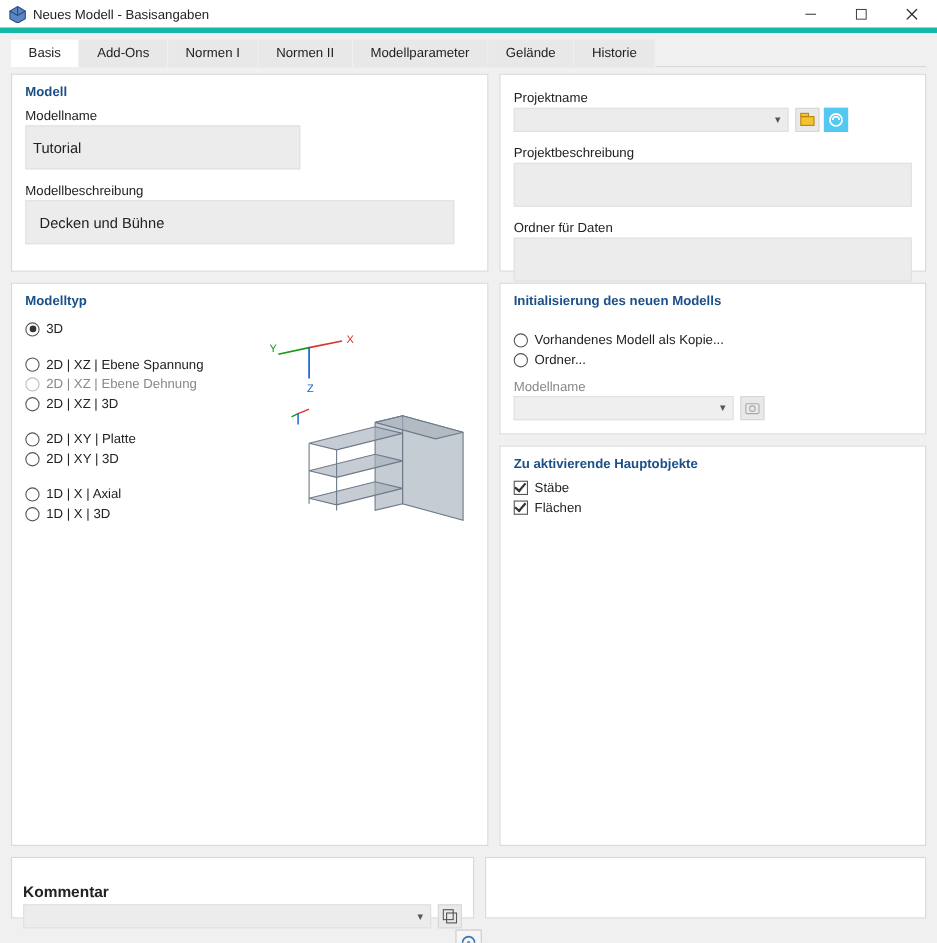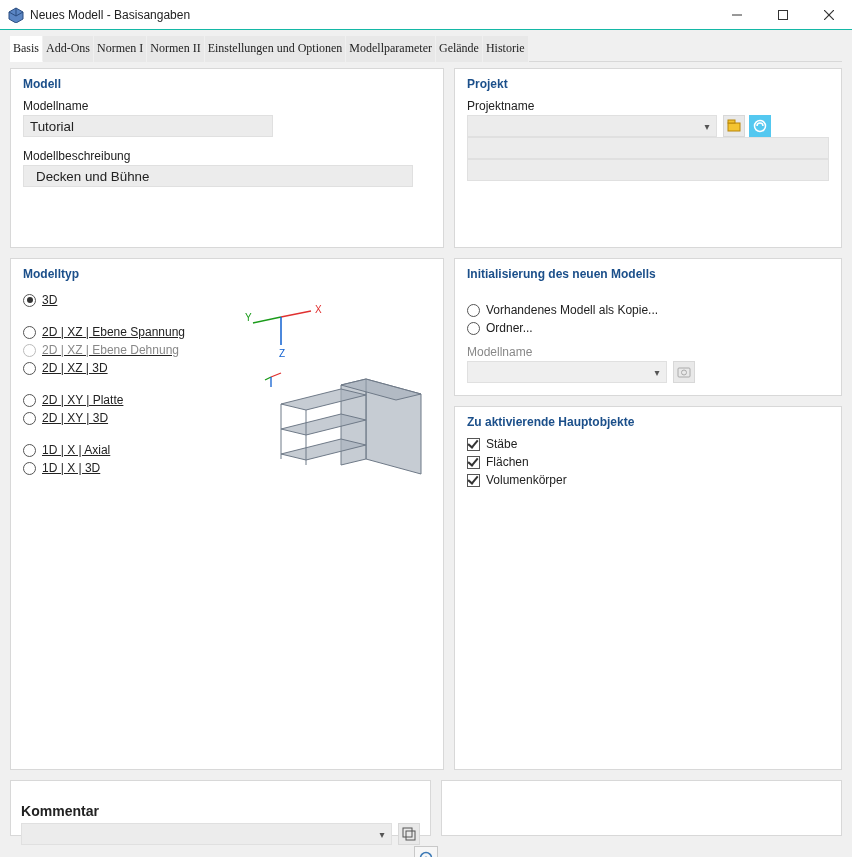--- a/index.html
+++ b/index.html
@@ -24,21 +24,21 @@
     font-family: "Segoe UI", Tahoma, Arial, sans-serif;
     font-size: 12px;
     color: var(--text);
     background: var(--outer-bg);
     overflow: hidden;
   }
   
   .titlebar {
     height: 30px;
     background: #ffffff;
-    border-bottom: 1px solid #14b8a6;
+    border-bottom: 5px solid #14b8a6;
     display:flex; align-items:center;
     padding: 0 0 0 8px;
   }
   .titlebar .app-icon {
     width:16px; height:16px; margin-right:6px;
     display:inline-flex; align-items:center; justify-content:center;
   }
   .titlebar .title { flex:0 0 auto; }
   .titlebar .spacer { flex:1; }
   .winbtn {
@@ -46,25 +46,24 @@
     display:flex; align-items:center; justify-content:center;
     font-size:10px; color:#333;
   }
 
   
   .tabs {
     display:flex;
     margin: 6px 10px 0 10px;
   }
   .tab {
-    padding: 5px 3px;
+    padding: 5px 16px;
     background: var(--tab-bg);
     border-right: 1px solid var(--outer-bg);
     cursor: default;
-    font-family: Liberation Serif, serif;
   }
   .tab.active {
     background: var(--tab-active-bg);
     border-bottom: 1px solid var(--tab-active-bg);
   }
   .tab-border-line {
     border-bottom:1px solid var(--border-light);
     margin: 0 10px;
     margin-top:-1px;
   }
@@ -88,21 +87,21 @@
     font-weight: 600;
     color: var(--heading-blue);
   }
 
   .field-label {
     margin: 6px 0 2px 0;
   }
   .field {
     background: var(--field-bg);
     border: 1px solid var(--field-border);
-    height: 22px;
+    height: 40px;
     line-height: 20px;
     padding: 0 6px;
     width: 100%;
     color: var(--text);
   }
   .field.narrow { width: 250px; }
   .field.narrow-lg { width: 390px; padding-left: 12px; }
   .field-with-chev {
     display:flex; align-items:center;
     background: var(--field-bg);
@@ -150,21 +149,21 @@
     border:solid #333; border-width:0 2px 2px 0;
     transform: rotate(40deg);
   }
   .muted { color: var(--text-muted); }
 
   .radio-group-gap { height:10px; }
 
   .modelltyp-row {
     display:flex; gap: 18px;
   }
-  .modelltyp-list { flex: 0 0 200px; text-decoration: underline; }
+  .modelltyp-list { flex: 0 0 200px; }
   .modelltyp-preview {
     flex:1;
     display:flex; align-items:flex-start; justify-content:center;
     padding-top: 10px;
   }
 
   .comment-row {
     display:flex; gap:10px;
     padding: 0 10px;
     margin-top:10px;
@@ -252,21 +251,20 @@
         <line x1="10" y1="0" x2="0" y2="10" stroke="#333" stroke-width="1.2"></line>
       </svg>
   </div>
 </div>
 
 <div class="tabs">
   <div class="tab active">Basis</div>
   <div class="tab">Add-Ons</div>
   <div class="tab">Normen I</div>
   <div class="tab">Normen II</div>
-  <div class="tab">Einstellungen und Optionen</div>
   <div class="tab">Modellparameter</div>
   <div class="tab">Gelände</div>
   <div class="tab">Historie</div>
 </div>
 <div class="tab-border-line"></div>
 
 <div class="content">
 
   <div class="col">
 
@@ -351,21 +349,20 @@
             </g>
           </svg>
         </div>
       </div>
     </div>
   </div>
 
   <div class="col right-stack">
 
     <div class="panel p-projekt">
-      <h3>Projekt</h3>
       <div class="field-label">Projektname</div>
       <div class="inline-field-row">
         <div class="field-with-chev" style="width:250px">
           <span class="txt"></span>
           <span class="chev">▾</span>
         </div>
         <div class="row-icons">
           <div class="iconbtn">
             <svg width="14" height="14">
                 <rect x="1" y="4" width="12" height="8" fill="#f4c430" stroke="#b8860b"></rect>
@@ -373,21 +370,23 @@
               </svg>
           </div>
           <div class="iconbtn blue">
             <svg width="14" height="14">
                 <circle cx="7" cy="7" r="5.5" fill="none" stroke="#fff" stroke-width="1.5"></circle>
                 <path d="M4 7 A3 3 0 0 1 10 7" fill="none" stroke="#fff" stroke-width="1.5"></path>
               </svg>
           </div>
         </div>
       </div>
+      <div class="field-label" style="margin-top:12px">Projektbeschreibung</div>
       <input class="field" value="" style="">
+      <div class="field-label" style="margin-top:12px">Ordner für Daten</div>
       <input class="field" value="" style="">
     </div>
 
     <div class="panel p-init">
       <h3>Initialisierung des neuen Modells</h3>
       <div class="radio-group-gap"></div>
       <div class="radio">
         <span class="radio-circle"></span>
         <span>Vorhandenes Modell als Kopie...</span>
       </div>
@@ -414,24 +413,20 @@
 
     <div class="panel p-hauptobj">
       <h3>Zu aktivierende Hauptobjekte</h3>
       <div class="check">
         <span class="check-box checked"></span>
         <span>Stäbe</span>
       </div>
       <div class="check">
         <span class="check-box checked"></span>
         <span>Flächen</span>
-      </div>
-      <div class="check">
-        <span class="check-box checked"></span>
-        <span>Volumenkörper</span>
       </div>
     </div>
   </div>
 </div>
 
 <div class="comment-row">
   <div class="comment-panel">
     <h3 style="margin-bottom:4px">Kommentar</h3>
     <div class="inline-field-row">
       <div class="field-with-chev" style="flex:1">

